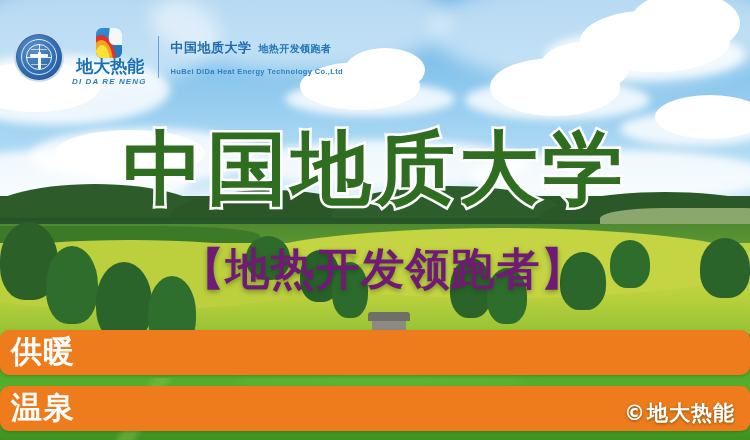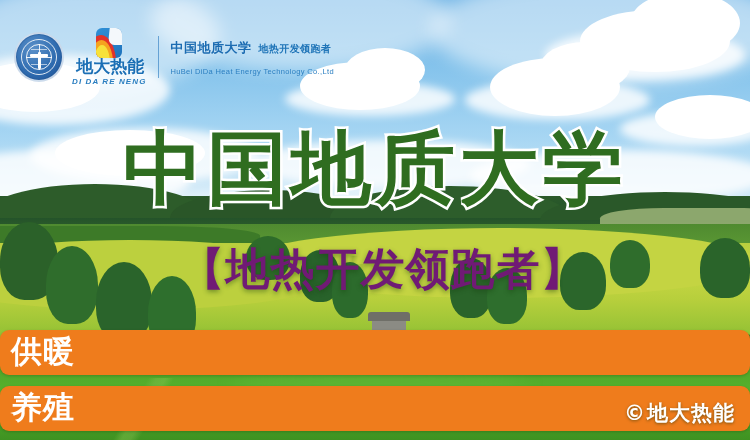--- a/index.html
+++ b/index.html
@@ -53,21 +53,21 @@
     margin-left:2px;text-shadow:0 1px 0 rgba(255,255,255,.6);}
   .enlogo{font-size:8px;font-weight:bold;font-style:italic;color:#2a7ec0;letter-spacing:1.1px;margin-top:2px;}
 
   .vsep{width:1px;height:42px;background:rgba(70,140,200,.75);margin:0 11px 0 12px;}
 
   .txtblock{display:flex;flex-direction:column;justify-content:center;}
   .l1{display:flex;align-items:baseline;gap:7px;}
   .l1 .uni{font-size:13px;font-weight:bold;color:#1c6cb2;font-family:"DejaVu Serif",serif;letter-spacing:.5px;}
   .l1 .inst{font-size:10px;font-weight:bold;color:#2075b8;letter-spacing:.4px;}
   .l2{font-size:16px;font-weight:bold;color:#1a6cb4;letter-spacing:.6px;line-height:1.25;}
-  .l3{font-size:7.5px;font-weight:normal;color:#2d80c2;letter-spacing:.35px;margin-top:10px;}
+  .l3{font-size:7.5px;font-weight:bold;color:#2d80c2;letter-spacing:.35px;margin-top:10px;}
 
   
   .headline{position:absolute;left:0;top:129px;width:750px;text-align:center;
     font-size:80px;font-weight:bold;line-height:1;color:#2f6d20;letter-spacing:4px;
     font-family:"DejaVu Sans","Liberation Sans",sans-serif;
     -webkit-text-stroke:5px #ffffff;paint-order:stroke fill;}
 
   .subtitle{position:absolute;left:8px;top:247px;width:750px;text-align:center;
     font-size:44px;font-weight:bold;line-height:1;color:#701a75;letter-spacing:1px;
     font-family:"DejaVu Sans","Liberation Sans",sans-serif;
@@ -203,20 +203,21 @@
       </div>
       <div class="l3">HuBei DiDa Heat Energy Technology Co.,Ltd</div>
     </div>
   </div>
 
   <div class="headline">中国地质大学</div>
   <div class="subtitle">【地热开发领跑者】</div>
 
   <div class="tags">
     <div class="tag">供暖</div>
+    <div class="tag">温泉</div>
     <div class="tag">养殖</div>
     <div class="tag">发电</div>
   </div>
 
   <div class="watermark">
     <span>©</span>
     <span>地大热能</span>
   </div>
 
 </div>

